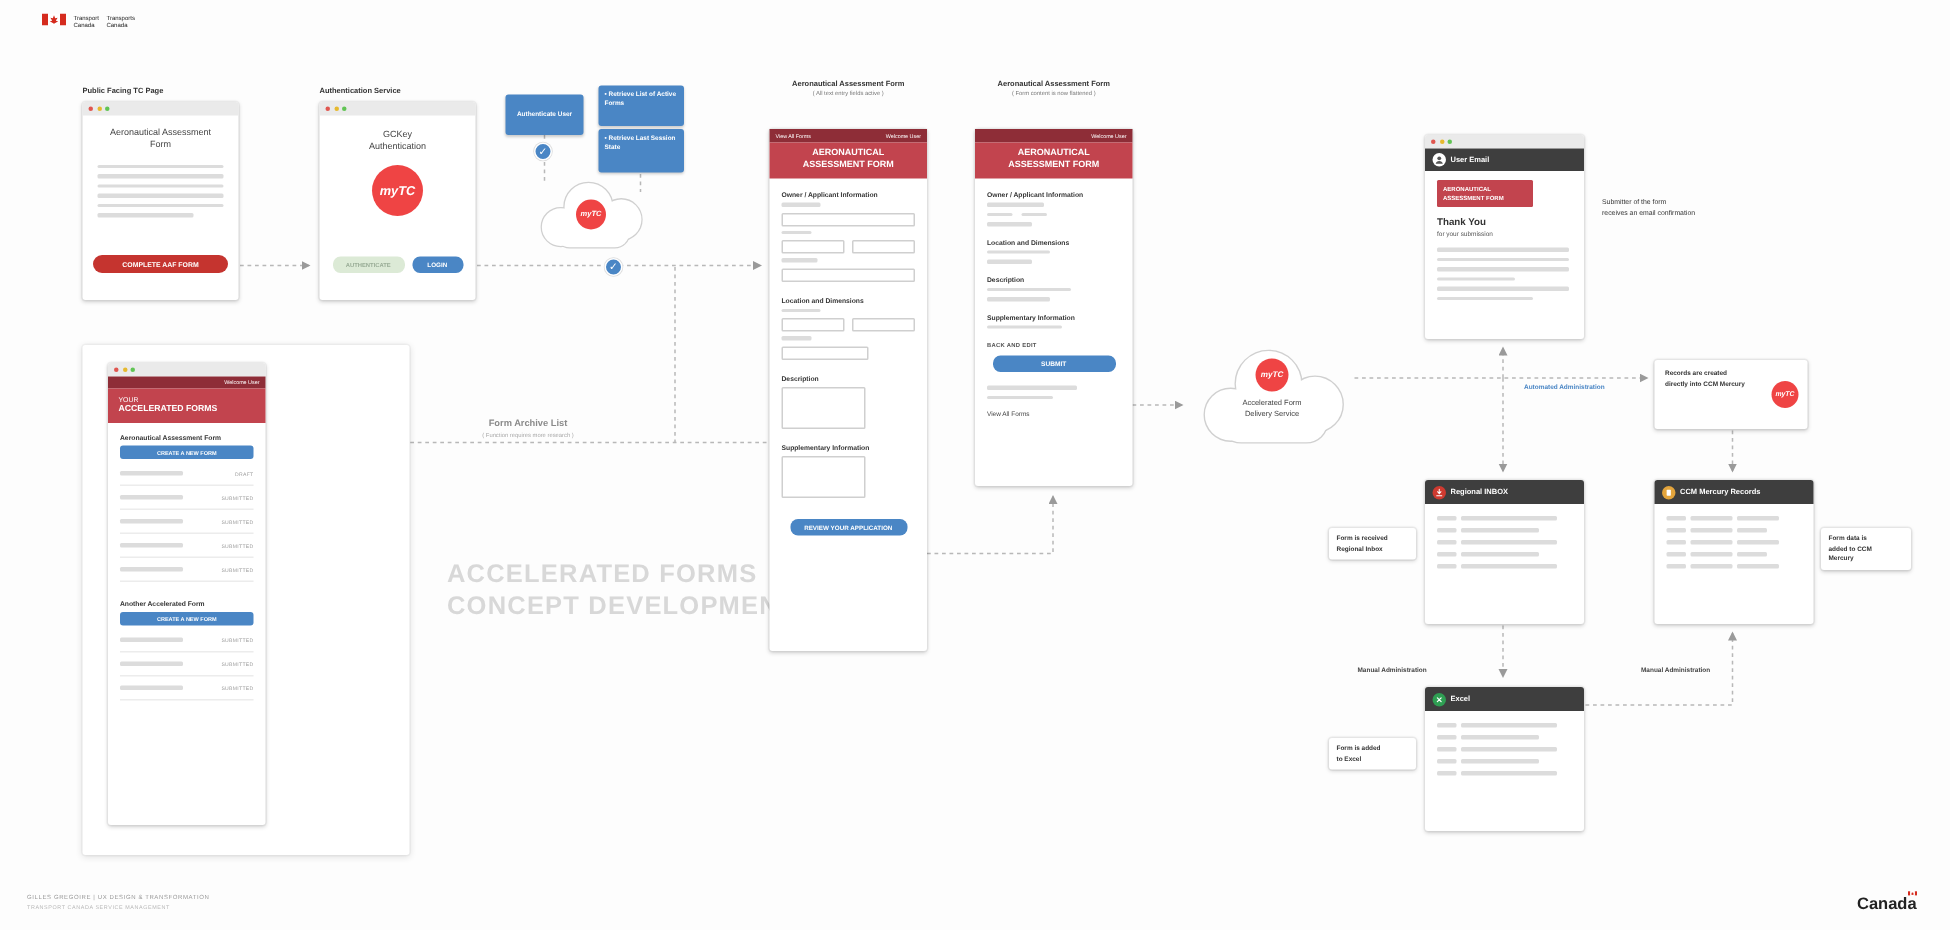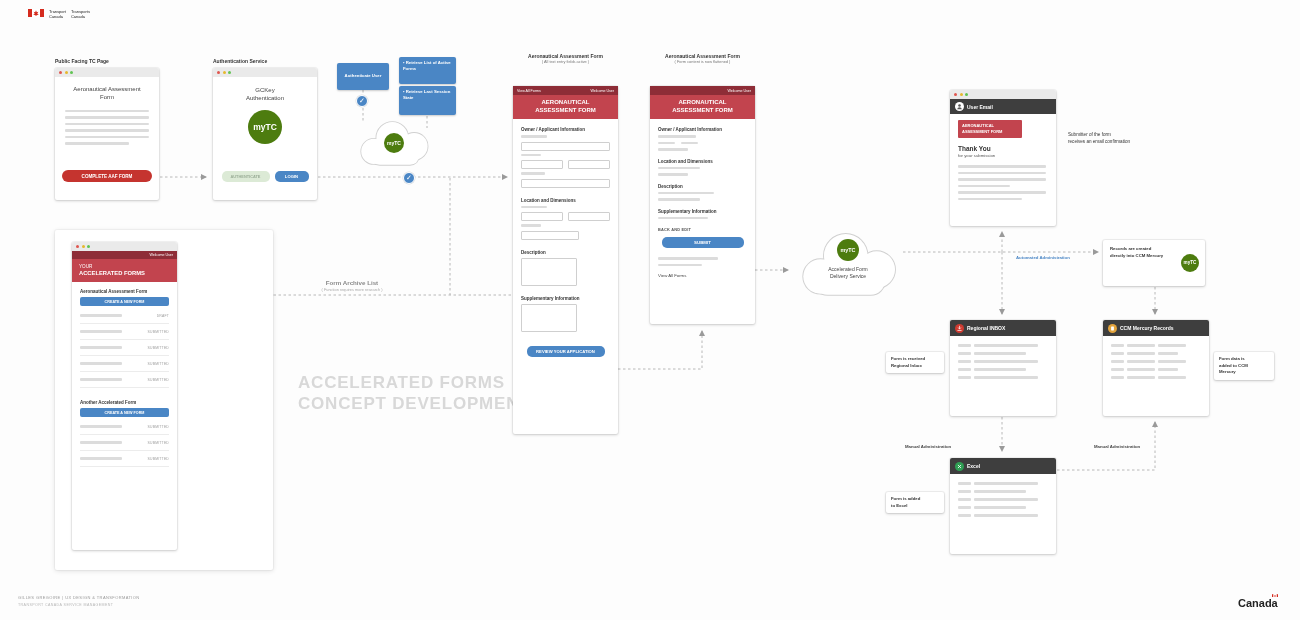--- a/index.html
+++ b/index.html
@@ -33,22 +33,22 @@
   .row2 .inp { flex:1; }
   .sect { font-size:4.5px; font-weight:bold; color:#333; margin-bottom:3px; }
   .btn { display:flex; align-items:center; justify-content:center; color:#fff;
          font-weight:bold; border-radius:5px; background:#4a86c5; }
   .bluebox { position:absolute; background:#4a86c5; color:#fff; font-weight:bold;
              font-size:4.3px; line-height:1.4; border-radius:2px; padding:3px 4px;
              box-shadow:0 1px 2px rgba(0,0,0,.2); }
   .check { position:absolute; width:12px; height:12px; border-radius:50%; background:#4a86c5;
            color:#fff; font-size:7px; display:flex; align-items:center; justify-content:center;
            border:1.5px solid #fff; box-shadow:0 0 0 .5px #ddd; }
-  .mytc { background:#4d7c0f; color:#fff; border-radius:50%; display:flex; align-items:center;
-          justify-content:center; font-weight:bold; }
+  .mytc { background:#ef4444; color:#fff; border-radius:50%; display:flex; align-items:center;
+          justify-content:center; font-style:italic; font-weight:bold; }
   .note { position:absolute; background:#fff; border-radius:2px; padding:4px 5px;
           box-shadow:0 1px 3px rgba(0,0,0,.18), 0 0 0 1px rgba(0,0,0,.05);
           font-size:4.3px; font-weight:bold; line-height:1.55; color:#333; }
   .plain-note { position:absolute; font-size:4.6px; line-height:1.6; color:#333; }
   .wlabel { position:absolute; font-size:5px; font-weight:bold; color:#333; }
   .wsub { font-size:3.9px; font-weight:normal; color:#777; }
   .status { font-size:3.4px; color:#9c9c9c; letter-spacing:.2px; }
   .frow { display:flex; align-items:center; justify-content:space-between;
           height:16px; border-bottom:1px solid #ececec; }
   .prow { display:flex; gap:3px; margin-bottom:5.5px; }

